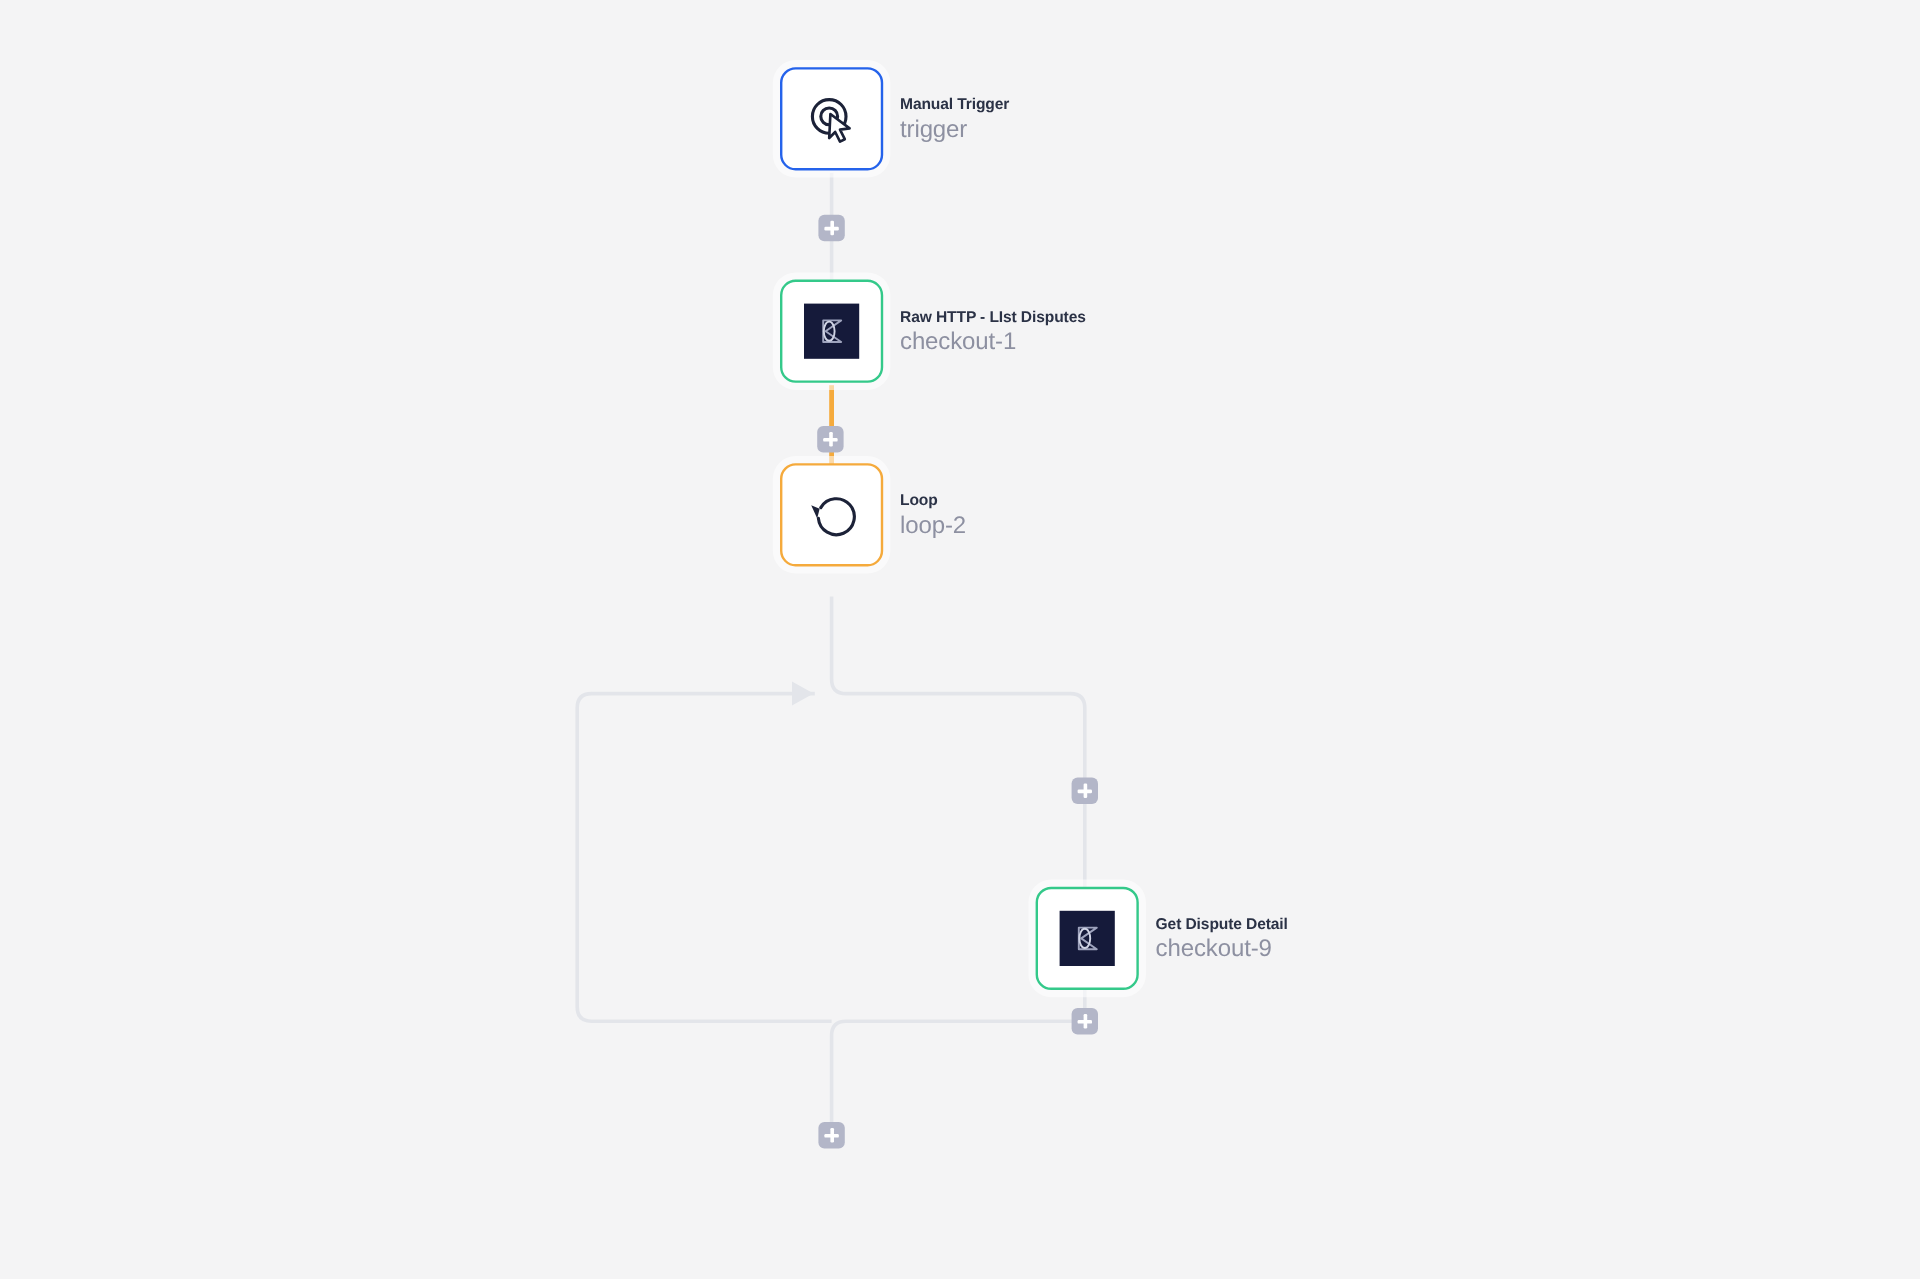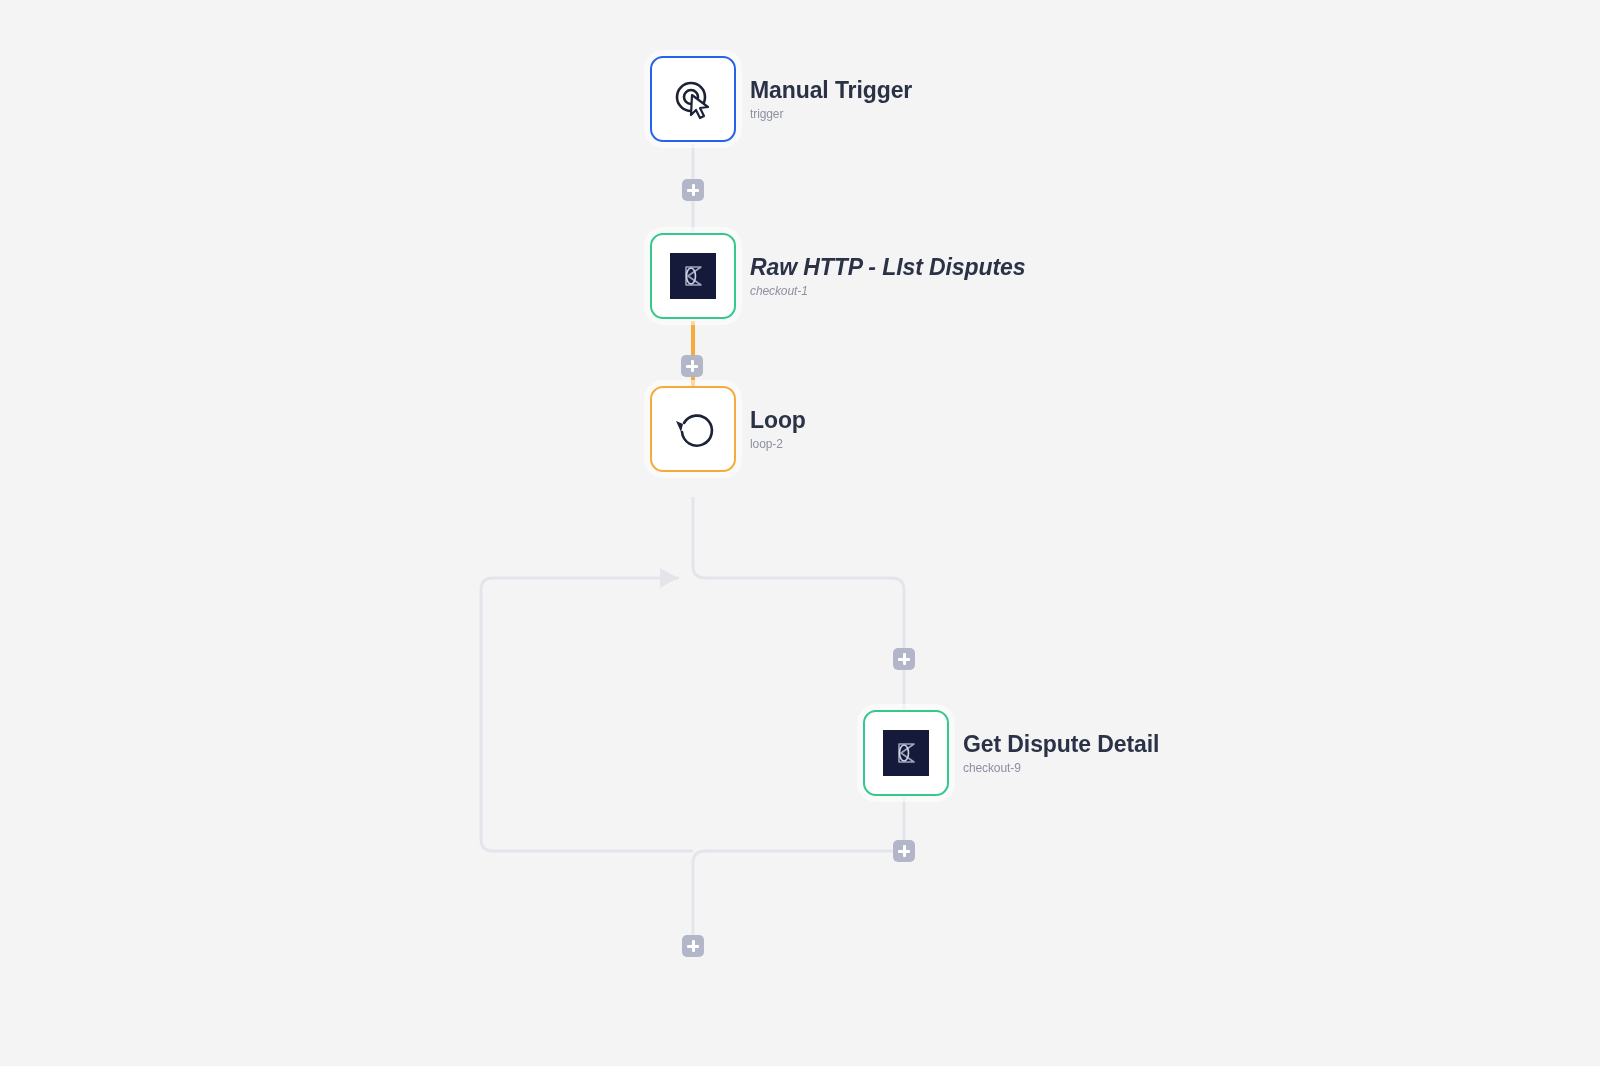--- a/index.html
+++ b/index.html
@@ -38,27 +38,27 @@
   .node-box.green  { border: 2px solid #34c98a; }
   .node-box.orange { border: 2px solid #f5aa3c; }
   .node-labels {
     display: flex;
     flex-direction: column;
     justify-content: center;
     gap: 3px;
     white-space: nowrap;
   }
   .node-title {
-    font-size: 23px;
+    font-size: 13px;
     font-weight: bold;
     color: #2b3246;
     letter-spacing: -0.1px;
   }
   .node-subtitle {
-    font-size: 12px;
+    font-size: 20px;
     font-weight: normal;
     color: #8d90a1;
     letter-spacing: -0.1px;
   }
   .icon-tile {
     width: 46px; height: 46px;
     background: #151a3a;
     display: flex;
     align-items: center;
     justify-content: center;
@@ -109,21 +109,21 @@
         <circle cx="21" cy="21" r="7" fill="none" stroke="#1c2238" stroke-width="2.6"></circle>
         <path d="M 22 19 L 38 31 L 30 32 L 34 40 L 30 42 L 26 34 L 21 39 Z" fill="#ffffff" stroke="#1c2238" stroke-width="2.2" stroke-linejoin="round"></path>
       </svg>
     </div>
     <div class="node-labels">
       <div class="node-title">Manual Trigger</div>
       <div class="node-subtitle">trigger</div>
     </div>
   </div>
 
-  <div class="node" style="left:650px; top:233px;font-style:italic;">
+  <div class="node" style="left:650px; top:233px;">
     <div class="node-box green">
       <div class="icon-tile">
         <svg width="30" height="30" viewBox="0 0 30 30">
           <path d="M 8 6 L 23 6 L 10 15 L 23 24 L 8 24 Z" fill="none" stroke="#9ea3bd" stroke-width="1.6" stroke-linejoin="round"></path>
           <ellipse cx="13" cy="15" rx="4.5" ry="8" fill="none" stroke="#cfd3e4" stroke-width="1.6"></ellipse>
         </svg>
       </div>
     </div>
     <div class="node-labels">
       <div class="node-title">Raw HTTP - LIst Disputes</div>
@@ -137,21 +137,21 @@
         <path d="M 14 17 A 15 15 0 1 1 12 26" fill="none" stroke="#1c2238" stroke-width="2.6" stroke-linecap="round"></path>
         <path d="M 6 15 L 13 18 L 11 26 Z" fill="#1c2238"></path>
       </svg>
     </div>
     <div class="node-labels">
       <div class="node-title">Loop</div>
       <div class="node-subtitle">loop-2</div>
     </div>
   </div>
 
-  <div class="node" style="left:863px; top:710px;">
+  <div class="node" style="left:863px; top:739px;">
     <div class="node-box green">
       <div class="icon-tile">
         <svg width="30" height="30" viewBox="0 0 30 30">
           <path d="M 8 6 L 23 6 L 10 15 L 23 24 L 8 24 Z" fill="none" stroke="#9ea3bd" stroke-width="1.6" stroke-linejoin="round"></path>
           <ellipse cx="13" cy="15" rx="4.5" ry="8" fill="none" stroke="#cfd3e4" stroke-width="1.6"></ellipse>
         </svg>
       </div>
     </div>
     <div class="node-labels">
       <div class="node-title">Get Dispute Detail</div>

